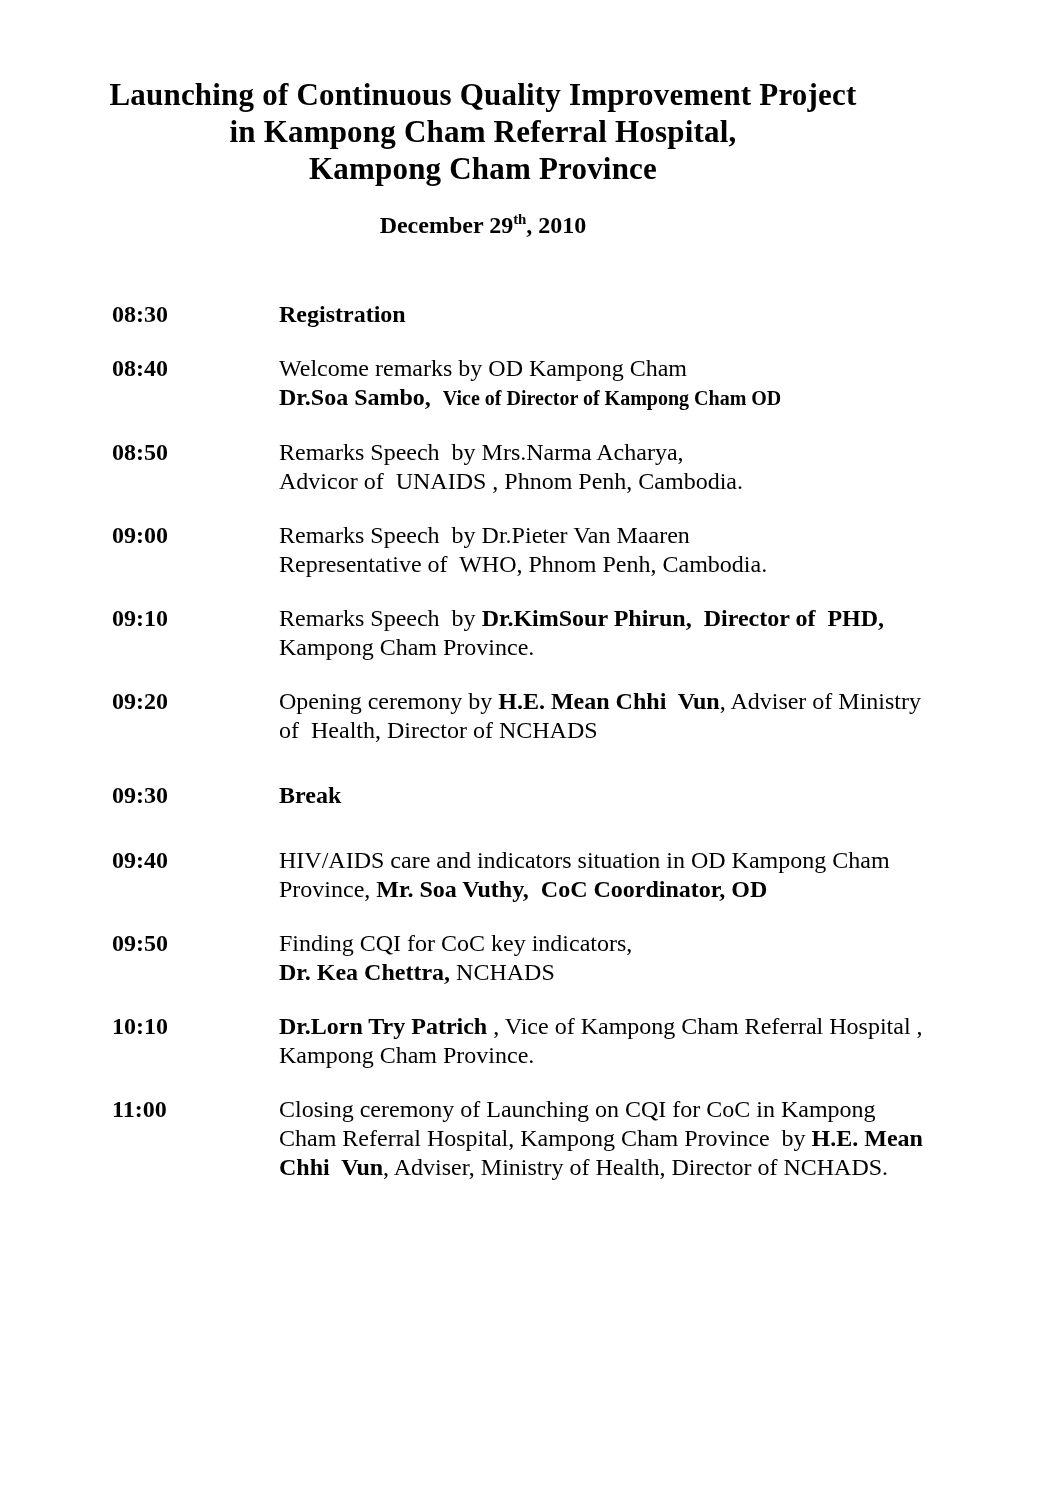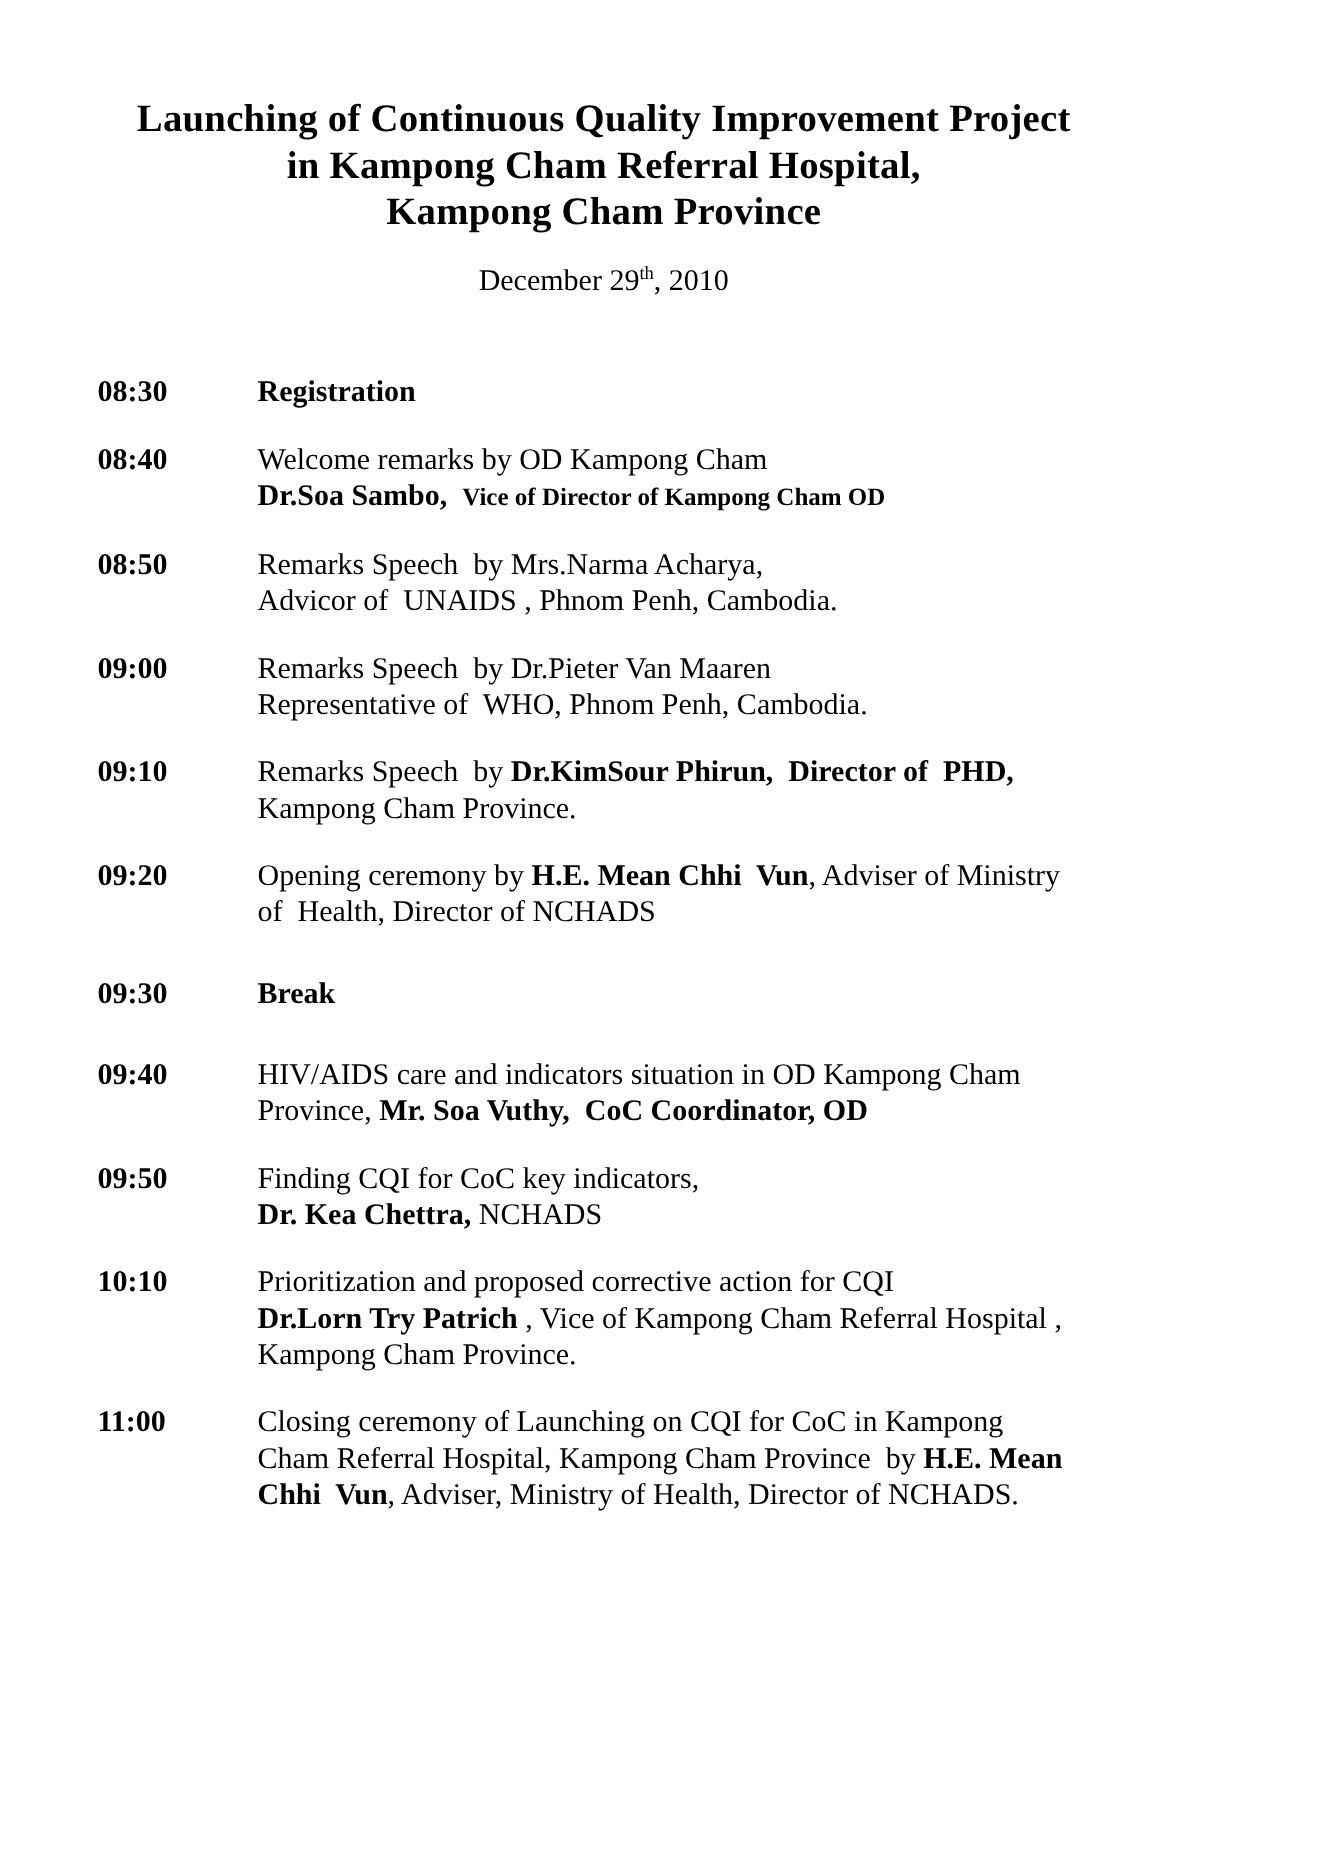--- a/index.html
+++ b/index.html
@@ -18,36 +18,37 @@
   }
   .title {
     text-align: center;
     font-weight: bold;
     font-size: 31px;
     line-height: 37px;
     letter-spacing: 0.2px;
   }
   .date {
     text-align: center;
-    font-weight: normal;
+    font-weight: bold;
     font-size: 24px;
     line-height: 29px;
     margin-top: 24px;
   }
   .date sup {
     font-size: 0.62em;
     vertical-align: super;
     line-height: 0;
   }
   .schedule { margin-top: 60px; }
   .row {
     display: flex;
     align-items: flex-start;
-    padding-left: 78px;
+    padding-left: 112px;
     margin-bottom: 25px;
+    gap: 39px;
   }
   .row.gap { margin-top: 36px; }
   .time {
     flex: 0 0 128px;
     font-weight: bold;
     font-size: 24px;
     line-height: 29px;
   }
   .desc {
     font-size: 24px;
@@ -128,21 +129,20 @@
       <div class="row">
         <div class="time">09:50</div>
         <div class="desc">
           <div class="line"><span>Finding CQI for CoC key indicators,</span></div>
           <div class="line"><span class="b">Dr. Kea Chettra,</span><span> NCHADS</span></div>
         </div>
       </div>
       <div class="row">
         <div class="time">10:10</div>
         <div class="desc">
-          <div class="line"><span>Prioritization and proposed corrective action for CQI</span></div>
           <div class="line"><span class="b">Dr.Lorn Try Patrich </span><span>, Vice of Kampong Cham Referral Hospital ,</span></div>
           <div class="line"><span>Kampong Cham Province.</span></div>
         </div>
       </div>
       <div class="row">
         <div class="time">11:00</div>
         <div class="desc">
           <div class="line"><span>Closing ceremony of Launching on CQI for CoC in Kampong</span></div>
           <div class="line"><span>Cham Referral Hospital, Kampong Cham Province  by </span><span class="b">H.E. Mean</span></div>
           <div class="line"><span class="b">Chhi  Vun</span><span>, Adviser, Ministry of Health, Director of NCHADS.</span></div>

